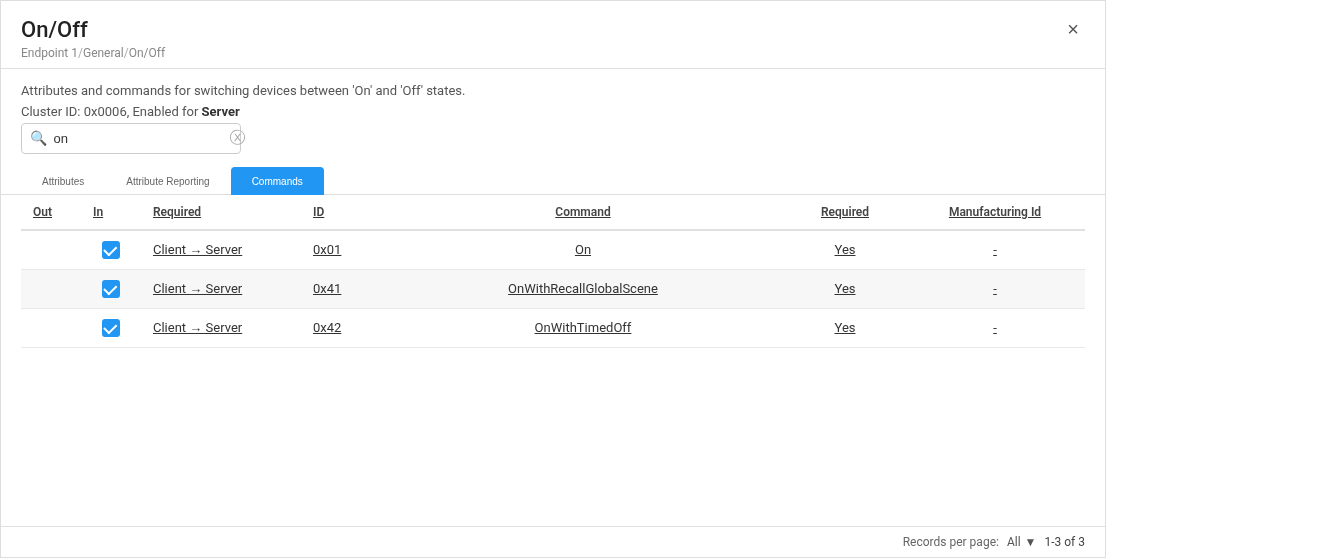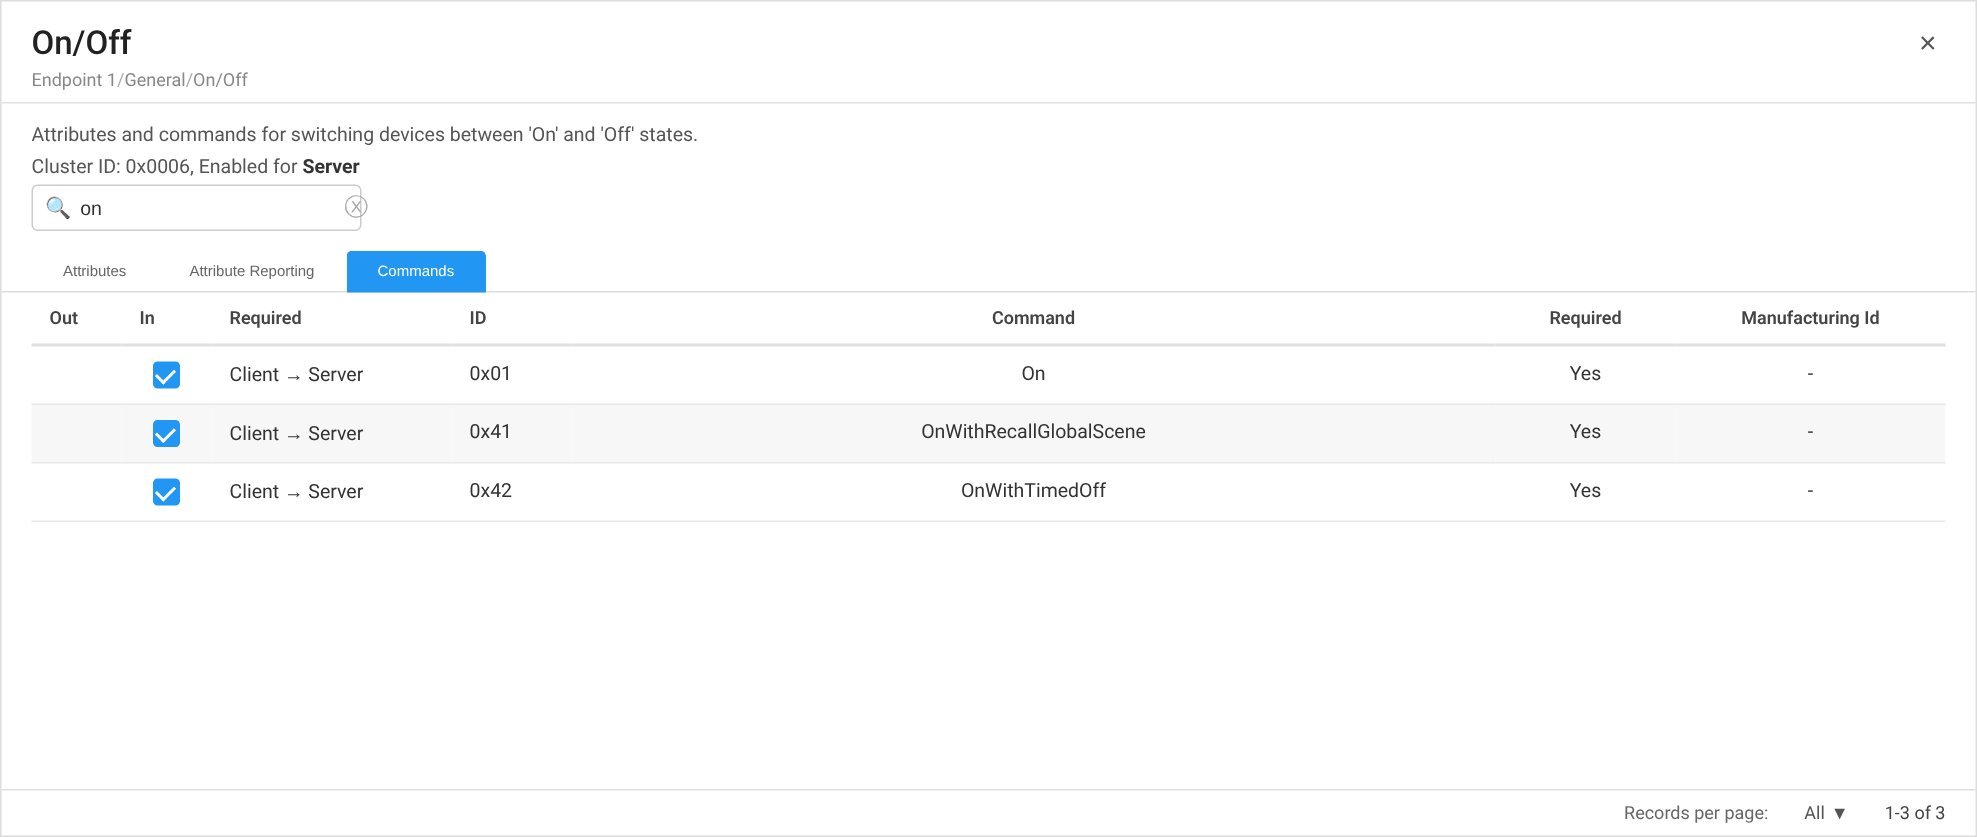--- a/index.html
+++ b/index.html
@@ -6,21 +6,21 @@
     body {
       font-family: -apple-system, BlinkMacSystemFont, 'Segoe UI', Roboto, sans-serif;
       font-size: 13px;
       color: #333;
       background: #fff;
       width: 1318px;
       height: 558px;
       overflow: hidden;
     }
     .dialog {
-      width: 1318px;
+      width: 1106px;
       height: 558px;
       background: #fff;
       border: 1px solid #ddd;
       display: flex;
       flex-direction: column;
       position: relative;
     }
     .dialog-header {
       padding: 16px 20px 8px 20px;
       border-bottom: 1px solid #e0e0e0;
@@ -114,20 +114,21 @@
     .tab.active {
       background: #2196f3;
       color: #fff;
       border-color: #2196f3;
       border-radius: 4px 4px 0 0;
     }
     .table-container {
       flex: 1;
       overflow-y: auto;
       padding: 0 20px;
+      text-decoration: underline;
     }
     table {
       width: 100%;
       border-collapse: collapse;
       font-size: 13px;
     }
     thead tr {
       border-bottom: 2px solid #e0e0e0;
     }
     thead th {
@@ -178,21 +179,21 @@
       transform: rotate(-45deg) translateY(-1px);
     }
     .footer {
       padding: 8px 20px;
       border-top: 1px solid #e0e0e0;
       display: flex;
       justify-content: flex-end;
       align-items: flex-end;
       font-size: 12px;
       color: #555;
-      gap: 24px;
+      gap: 8px;
     }
     .footer-records { color: #666; }
     .footer-dropdown {
       display: flex;
       align-items: center;
       gap: 4px;
       cursor: pointer;
     }
     .footer-pages { color: #444; }
   </style>

